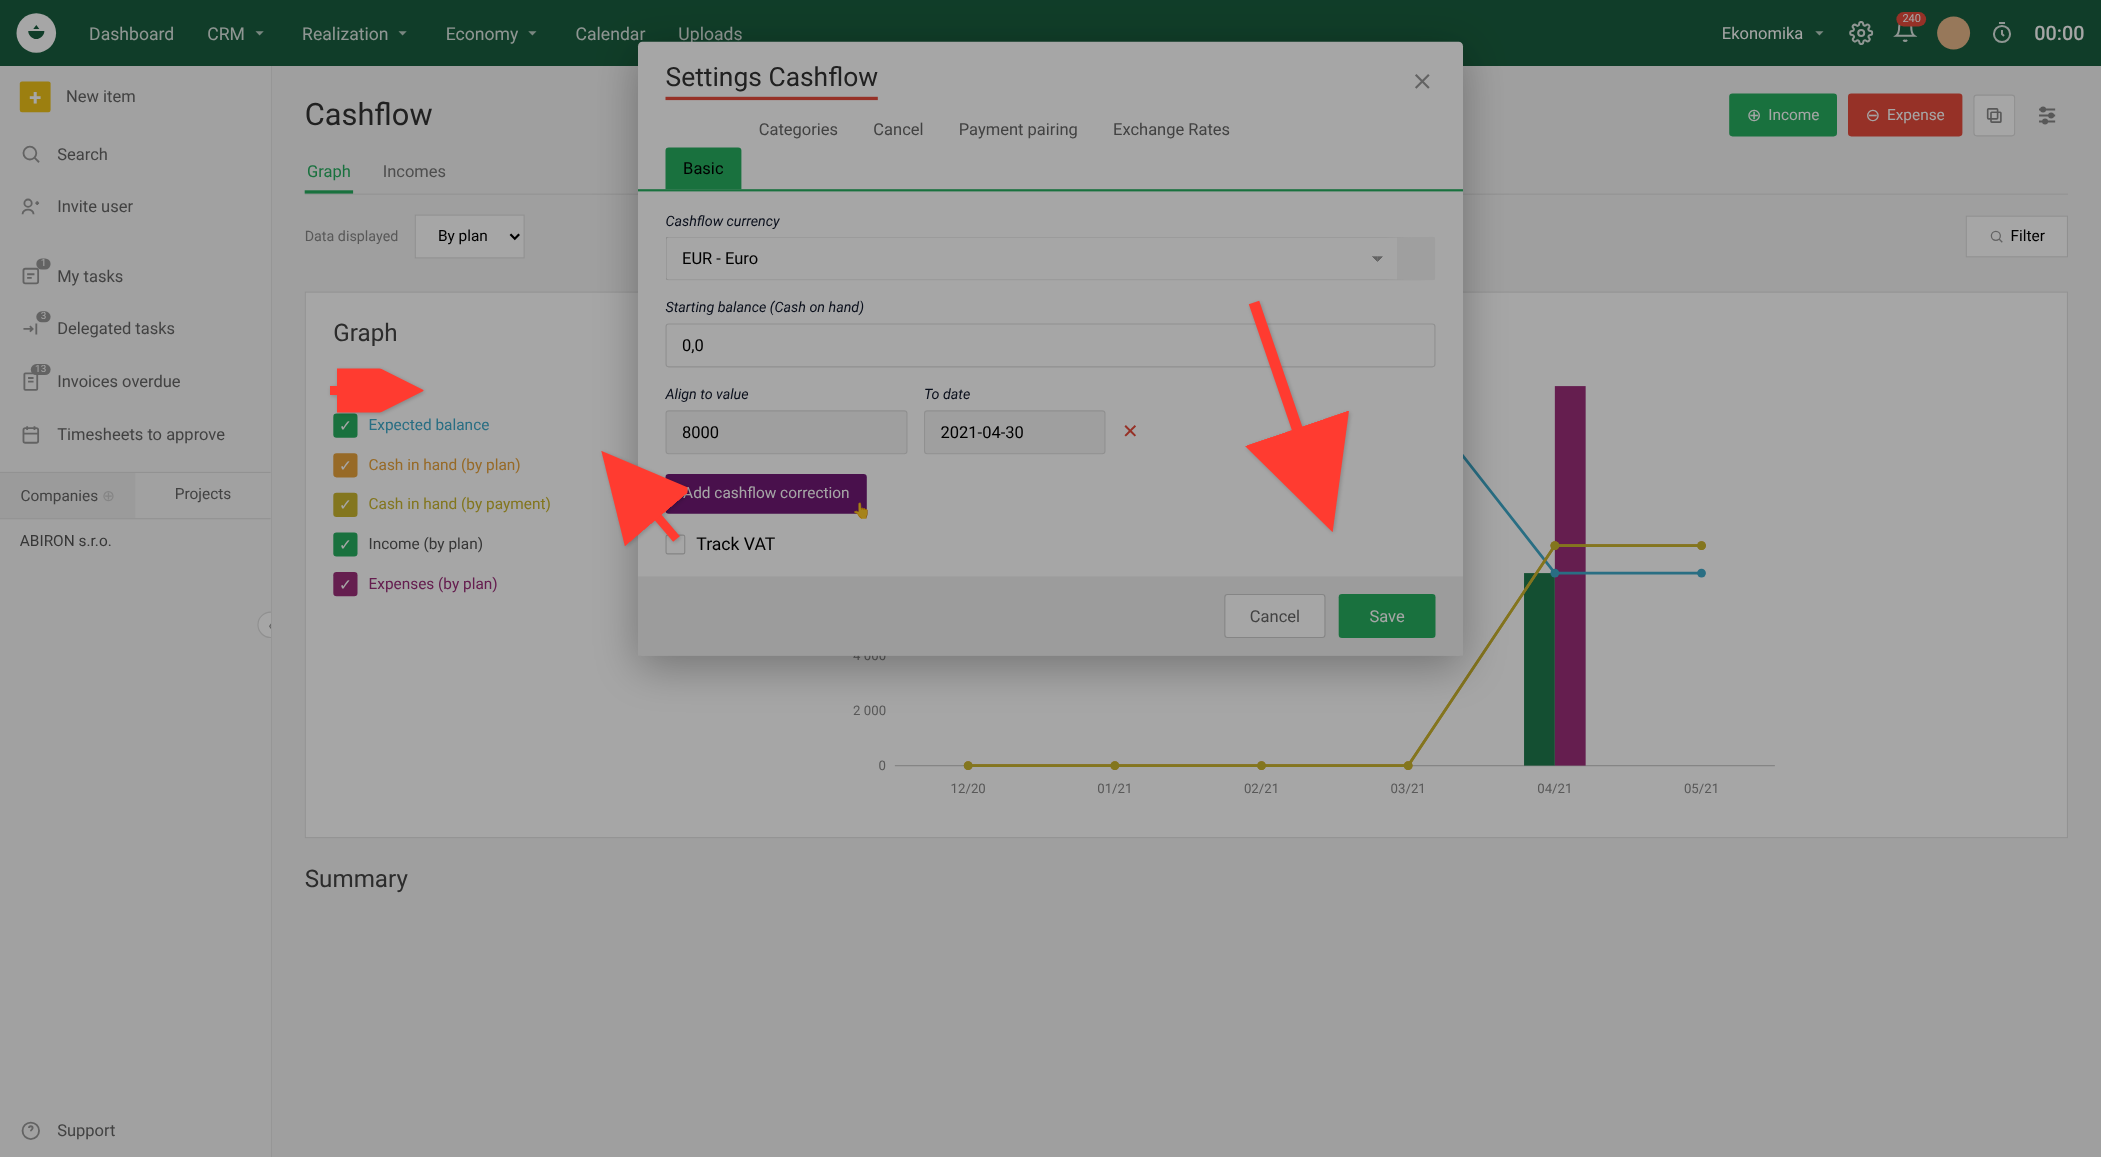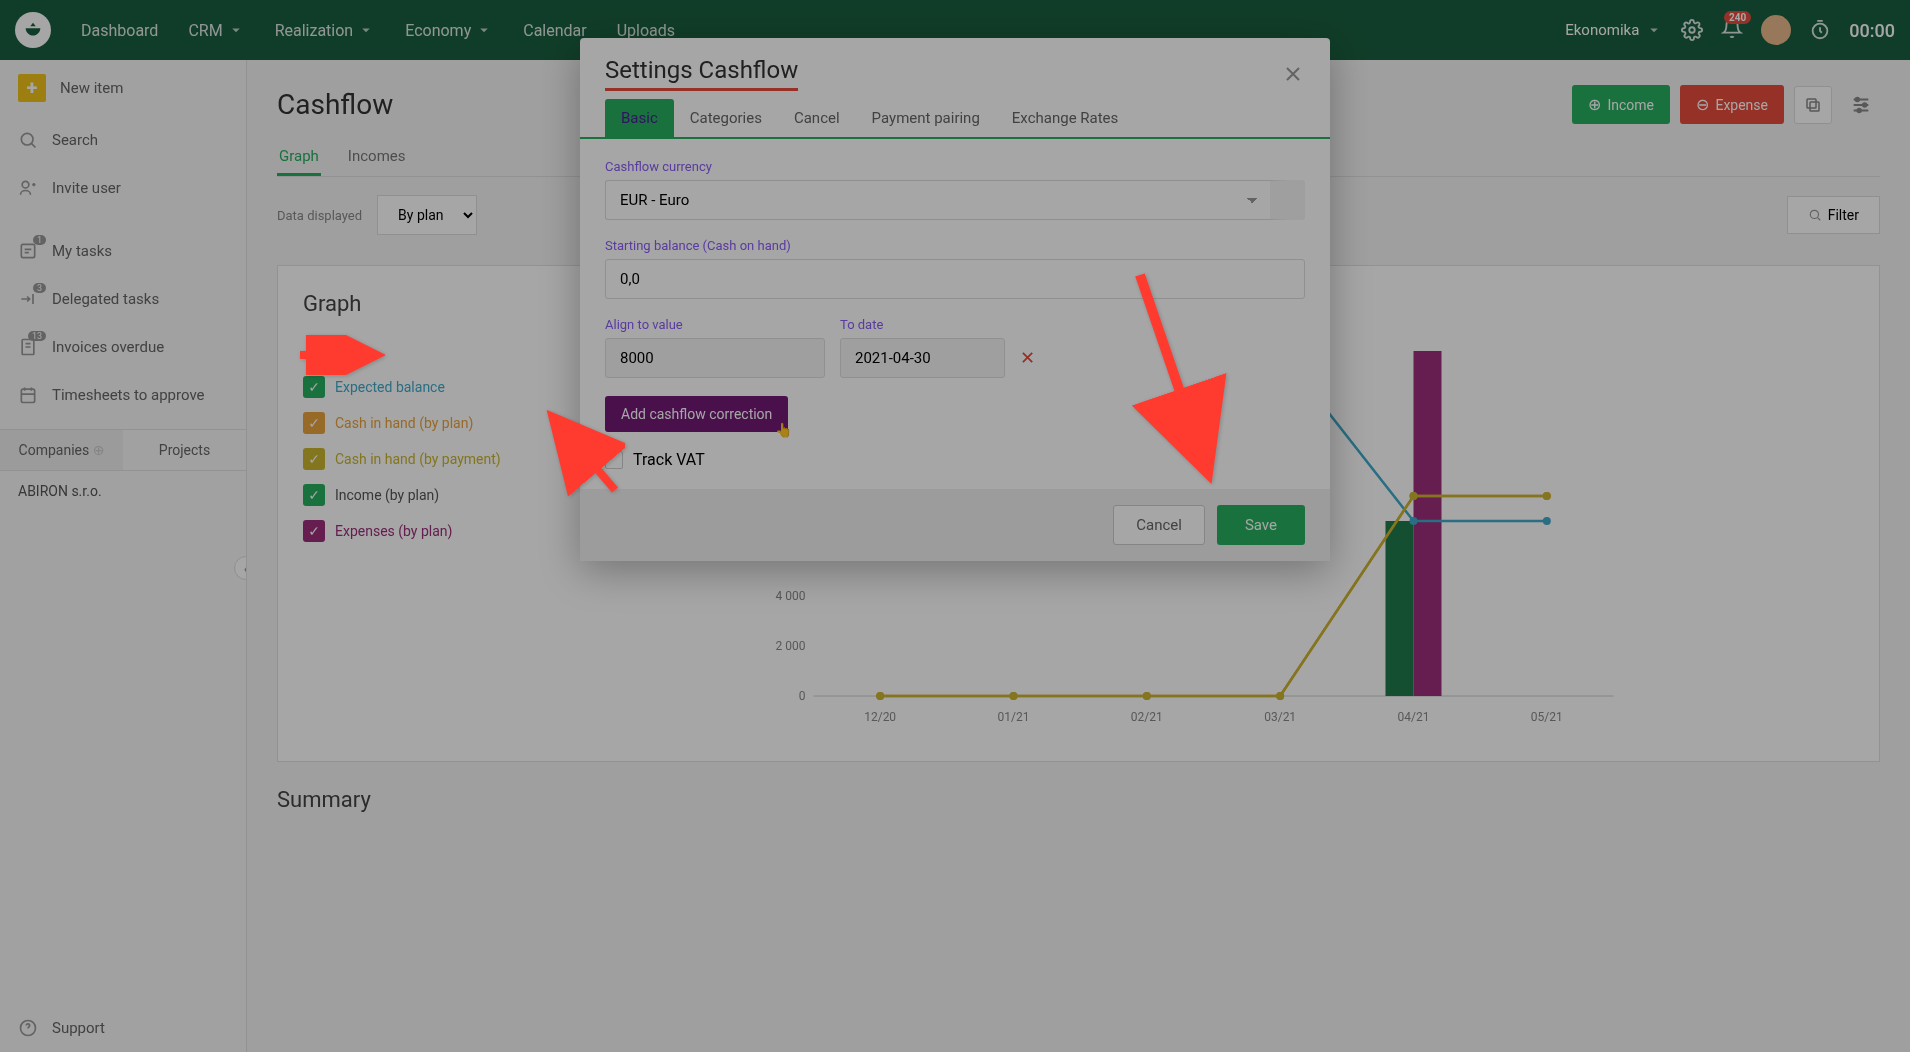--- a/index.html
+++ b/index.html
@@ -7,21 +7,21 @@
 
 
 .navbar { background: #1a5f3f; height: 60px; display: flex; align-items: center; padding: 0 15px; color: #fff; }
 .logo { width: 36px; height: 36px; background: #fff; border-radius: 50%; display: flex; align-items: center; justify-content: center; margin-right: 30px; }
 .logo svg { width: 22px; height: 22px; }
 .nav-links { display: flex; gap: 30px; }
 .nav-link { color: rgba(255,255,255,0.85); font-size: 16px; cursor: pointer; display: flex; align-items: center; gap: 4px; }
 .nav-right { margin-left: auto; display: flex; align-items: center; gap: 18px; }
 .user-label { color: #fff; font-size: 15px; display: flex; align-items: center; gap: 6px; }
 .avatar { width: 30px; height: 30px; border-radius: 50%; background: #e8b88a; position: relative; }
-.badge-red { position: absolute; top: -6px; right: -8px; background: #e74c3c; color: #fff; font-size: 10px; padding: 1px 5px; border-radius: 8px; font-weight: bold; }
+.badge-red { position: absolute; top: -6px; right: -8px; background: #e74c3c; color: #fff; font-size: 10px; padding: 1px 5px; border-radius: 8px; }
 .timer { color: #fff; font-size: 18px; font-weight: 500; }
 .nav-icon { width: 22px; height: 22px; stroke: rgba(255,255,255,0.85); fill: none; stroke-width: 2; cursor: pointer; }
 
 
 .sidebar { position: absolute; left: 0; top: 60px; width: 247px; height: calc(100% - 60px); background: #f7f7f7; border-right: 1px solid #e0e0e0; overflow-y: auto; }
 .sidebar-item { display: flex; align-items: center; padding: 14px 18px; color: #666; font-size: 15px; cursor: pointer; gap: 14px; position: relative; }
 .sidebar-icon { width: 20px; height: 20px; display: flex; align-items: center; justify-content: center; position: relative; }
 .new-item-icon { width: 28px; height: 28px; background: #f0c419; border-radius: 2px; display: flex; align-items: center; justify-content: center; color: #fff; font-size: 20px; font-weight: bold; }
 .sidebar-badge { position: absolute; top: -6px; right: -8px; background: #999; color: #fff; font-size: 9px; padding: 0 4px; border-radius: 6px; min-width: 12px; text-align: center; }
 .sidebar-tabs { display: flex; border-top: 1px solid #e0e0e0; border-bottom: 1px solid #e0e0e0; margin-top: 10px; }
@@ -56,24 +56,24 @@
 .summary-title { font-size: 22px; color: #444; margin-top: 20px; }
 
 
 .overlay { position: fixed; inset: 0; background: rgba(0,0,0,0.35); z-index: 100; }
 .modal { position: absolute; left: 50%; top: 38px; transform: translateX(-50%); width: 750px; background: #fff; border-radius: 4px; box-shadow: 0 10px 40px rgba(0,0,0,0.3); }
 .modal-header { display: flex; align-items: center; padding: 18px 25px 8px; }
 .modal-title { font-size: 24px; color: #333; border-bottom: 3px solid #e74c3c; padding-bottom: 4px; }
 .modal-close { margin-left: auto; width: 24px; height: 24px; cursor: pointer; color: #999; }
 .modal-tabs { display: flex; border-bottom: 2px solid #27ae60; padding: 0 25px; gap: 0; }
 .modal-tab { padding: 10px 16px; color: #666; font-size: 15px; cursor: pointer; }
-.modal-tab.active { background: #27ae60; color: #4c1d95; border-radius: 3px 3px 0 0; }
+.modal-tab.active { background: #27ae60; color: #000000; border-radius: 3px 3px 0 0; margin-top: 35px; }
 .modal-body { padding: 20px 25px; }
 .form-group { margin-bottom: 18px; }
-.form-label { display: block; color: #8b5cf6; font-size: 13px; margin-bottom: 6px; }
+.form-label { display: block; color: #0f172a; font-size: 13px; margin-bottom: 6px; font-style: italic; }
 .form-input, .form-select { width: 100%; padding: 10px 14px; border: 1px solid #ddd; border-radius: 3px; font-size: 15px; background: #fff; }
 .form-input[readonly] { background: #f5f5f5; }
 .form-select { appearance: none; background-image: linear-gradient(45deg, transparent 50%, #999 50%), linear-gradient(135deg, #999 50%, transparent 50%); background-position: calc(100% - 18px) center, calc(100% - 13px) center; background-size: 5px 5px, 5px 5px; background-repeat: no-repeat; padding-right: 40px; border-right: 35px solid #f5f5f5; }
 .form-row { display: flex; gap: 15px; align-items: flex-end; }
 .form-row .form-group { flex: 0 0 auto; width: 220px; margin-bottom: 0; }
 .clear-x { color: #e74c3c; font-size: 18px; cursor: pointer; padding-bottom: 10px; }
 .btn-navy { background: #701a75; color: #fff; padding: 10px 16px; border: none; border-radius: 3px; font-size: 14px; cursor: pointer; margin-top: 18px; position: relative; }
 .cursor-hand { position: absolute; right: -4px; bottom: -6px; font-size: 14px; }
 .checkbox-row { display: flex; align-items: center; gap: 10px; margin-top: 18px; }
 .checkbox { width: 18px; height: 18px; border: 1px solid #ccc; border-radius: 2px; }

